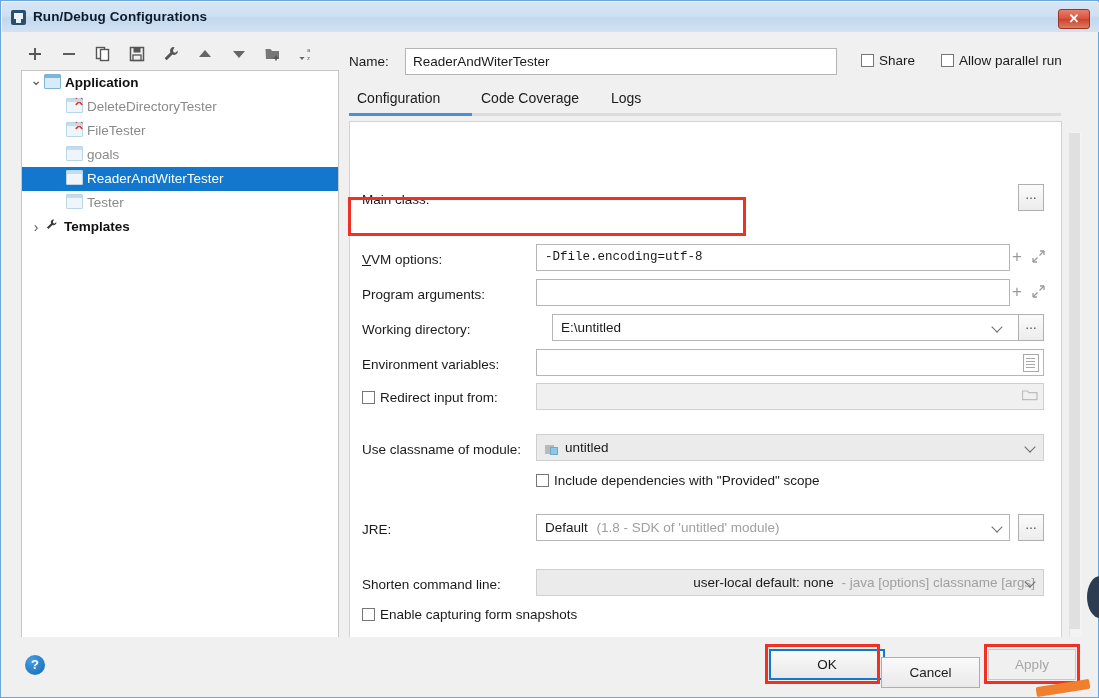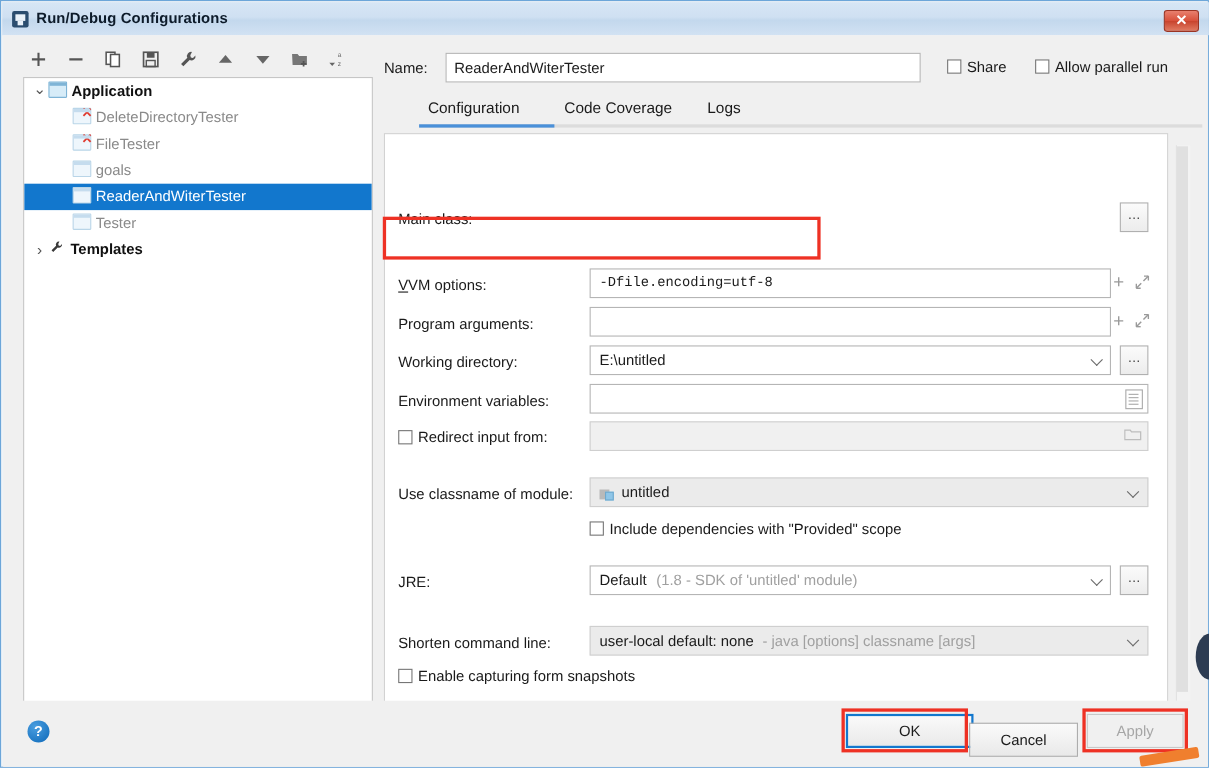--- a/index.html
+++ b/index.html
@@ -103,21 +103,21 @@
     font-family:"Liberation Sans",sans-serif;font-size:13.5px;
     padding:0 7px;line-height:25px;color:#1a1a1a;
   }
   .hdr-cb{position:absolute;top:13px;cursor:pointer;}
   .cbox{
     display:inline-block;width:13px;height:13px;border:1px solid #767676;
     background:#fff;vertical-align:-2px;margin-right:5px;box-sizing:border-box;
   }
   .cb-lbl{font-size:13.5px;}
   
-  #tabs{position:absolute;left:0;top:44px;width:718px;height:32px;margin-left:32px;}
+  #tabs{position:absolute;left:0;top:44px;width:718px;height:32px;}
   .tab{
     position:absolute;top:0;height:28px;line-height:28px;
     font-size:14px;cursor:pointer;color:#1a1a1a;white-space:nowrap;
   }
   #tab-underline-track{
     position:absolute;left:0;top:29px;width:712px;height:3px;background:#dcdcdc;
   }
   #tab-underline{
     position:absolute;left:0;top:29px;width:123px;height:3px;background:#4a90d9;
   }
@@ -131,21 +131,21 @@
     position:absolute;font-size:13.5px;color:#1a1a1a;white-space:nowrap;
   }
   .finput{
     position:absolute;height:27px;box-sizing:border-box;
     border:1px solid #b5b5b5;background:#fff;
     font-size:13.5px;padding:0 8px;line-height:25px;color:#1a1a1a;
     white-space:nowrap;overflow:hidden;
   }
   .finput.mono{font-family:"Liberation Mono",monospace;font-size:12.5px;}
   .finput.disabled{background:#f0f0f0;border-color:#cfcfcf;color:#9b9b9b;}
-  .finput.greyfill{background:#ebebeb;border-color:#cfcfcf;}
+  .finput.greyfill{background:#ebebeb;border-color:#cfcfcf;text-align:right;}
   .ellipsis-btn{
     position:absolute;width:26px;height:27px;box-sizing:border-box;
     background:linear-gradient(to bottom,#fbfbfb,#ececec);
     border:1px solid #b0b0b0;cursor:pointer;
     text-align:center;font-size:12px;color:#3a3a3a;line-height:21px;
   }
   .chev{
     position:absolute;width:9px;height:9px;pointer-events:none;
   }
   .chev:after{
@@ -358,21 +358,21 @@
         <div class="finput" style="left:186px;top:157px;width:474px"></div>
         <div class="plus-ic" style="left:662px;top:161px">+</div>
         <div class="expand-ic" style="left:682px;top:163px">
           <svg width="13" height="13" viewBox="0 0 13 13">
               <path d="M12 1H8M12 1v4M1 12h4M1 12V8" stroke="#9a9a9a" stroke-width="1.3" fill="none"></path>
               <path d="M12 1L7.5 5.5M1 12l4.5-4.5" stroke="#9a9a9a" stroke-width="1.3"></path>
             </svg>
         </div>
 
         <div class="flabel" style="left:12px;top:200px">Working directory:</div>
-        <div class="finput" style="left:186px;top:192px;width:474px">E:\untitled</div>
+        <div class="finput" style="left:202px;top:192px;width:474px">E:\untitled</div>
         <div class="chev" style="left:643px;top:201px"></div>
         <div class="ellipsis-btn" style="left:668px;top:192px">…</div>
 
         <div class="flabel" style="left:12px;top:235px">Environment variables:</div>
         <div class="finput" style="left:186px;top:227px;width:508px"></div>
         <div class="env-ic" style="left:673px;top:232px">
           <i style="top:3px"></i>
             <i style="top:6px"></i>
             <i style="top:9px"></i>
             <i style="top:12px"></i>

